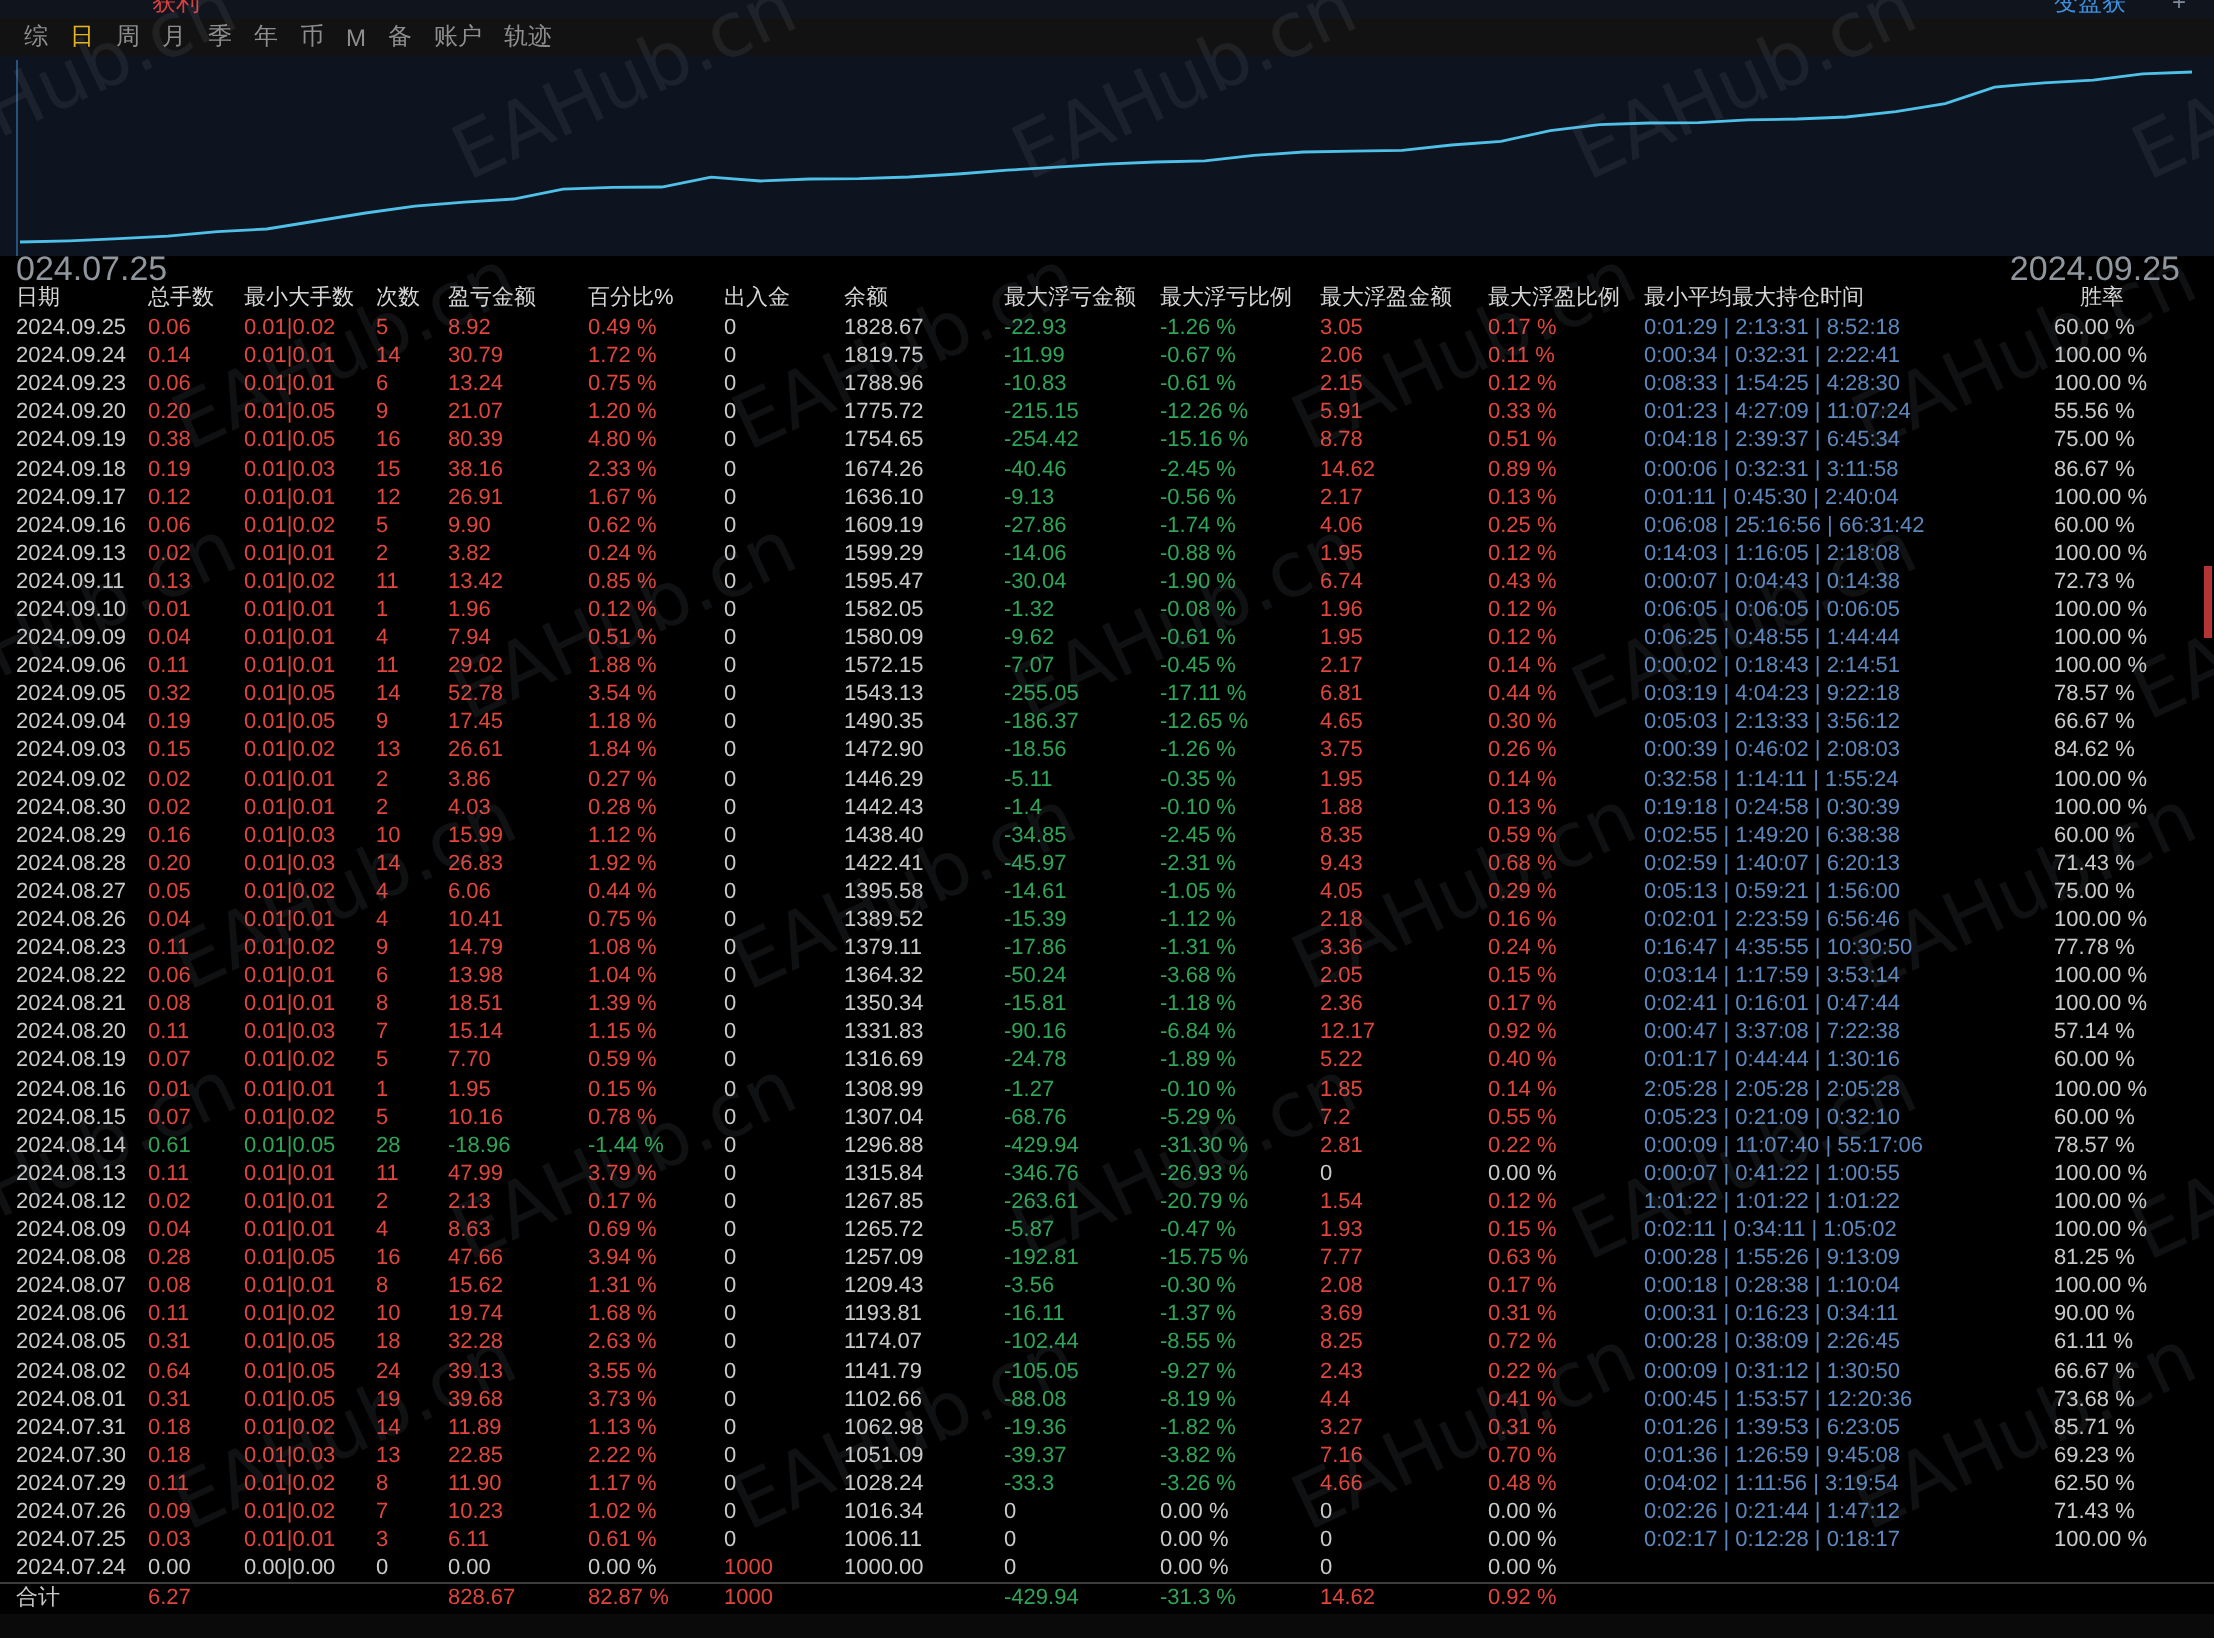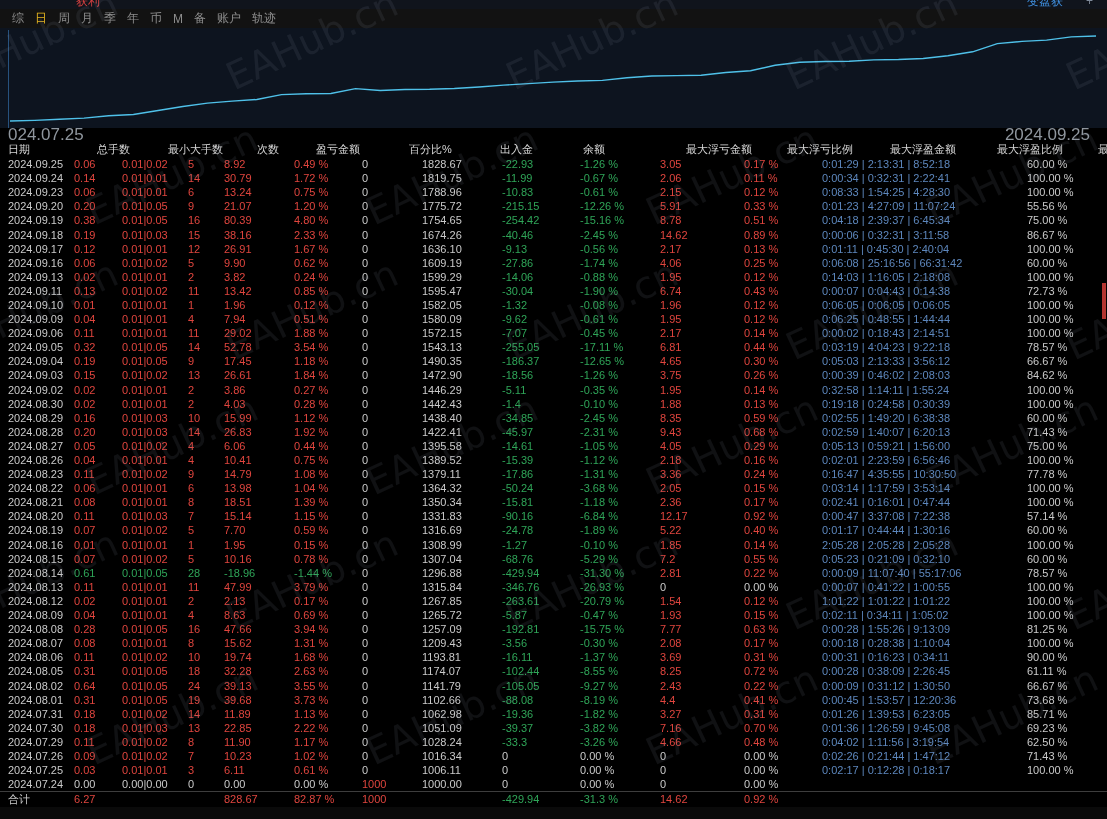--- a/index.html
+++ b/index.html
@@ -21,21 +21,21 @@
   .chart-wrap { height:100px; background:#0d141f; position:relative; }
   .chart-wrap::before { content:""; position:absolute; left:8px; top:2px; bottom:0; width:1px; background:#27527e; }
   .chart-dates { height:14px; display:flex; justify-content:space-between; align-items:center;
                  padding:0 17px 0 8px; font-size:17px; color:#8f969e; background:#000; }
   
   .thead, .trow {
     display:grid;
     grid-template-columns:74px 48px 66px 36px 70px 68px 60px 80px 78px 80px 84px 78px 205px 1fr;
     font-size:11px; align-items:center;
   }
-  .thead { height:15px; line-height:15px; color:#d6d6d6;gap:23px; }
+  .thead { height:15px; line-height:15px; color:#d6d6d6; }
   .tbody { display:flex; flex-direction:column; height:634px; }
   .tbody .trow { flex:1 1 auto; line-height:14px; }
   .cell { white-space:nowrap; overflow:hidden; }
   .cell:first-child { padding-left:8px; }
   .cell.winrate { text-align:right; padding-right:45px; }
   .c-red   { color:#e0453e; }
   .c-green { color:#2fa558; }
   .c-blue  { color:#5d87bd; }
   .c-white { color:#cacaca; }
   .total-row { height:15px; line-height:15px; border-top:1px solid #3d3d3d;text-decoration:underline; }

